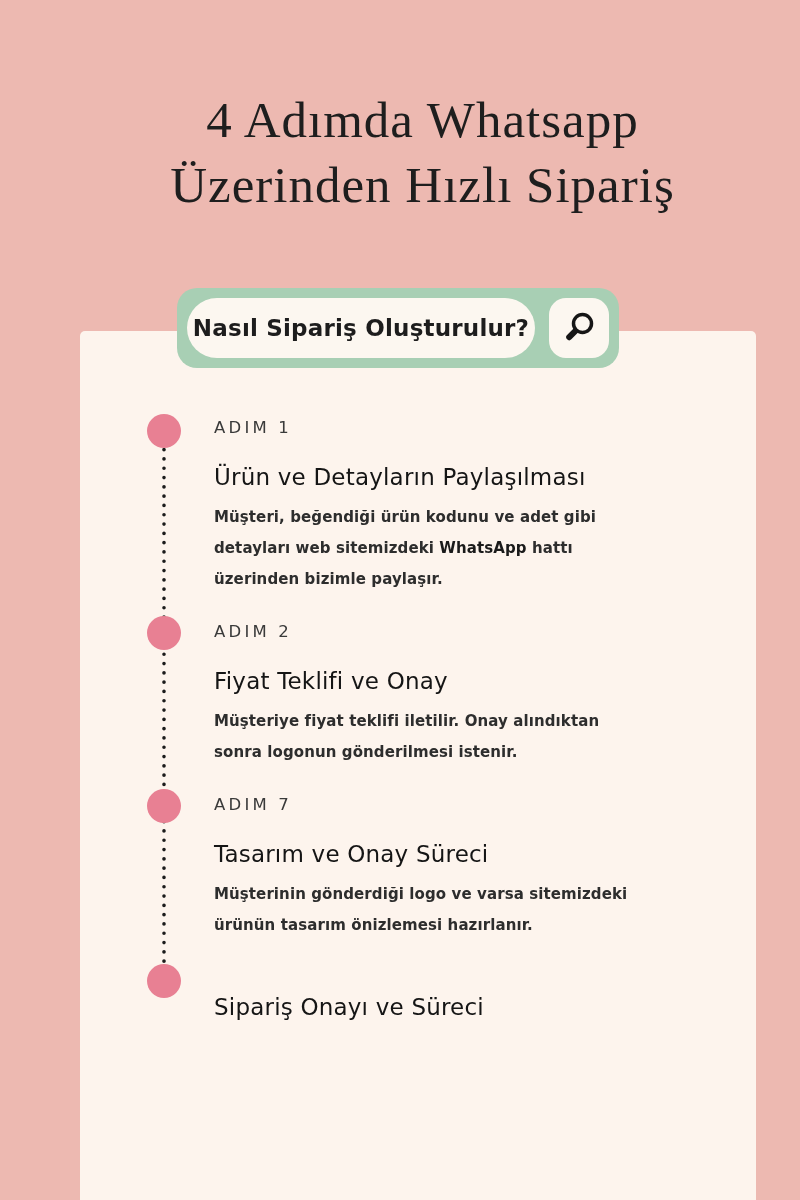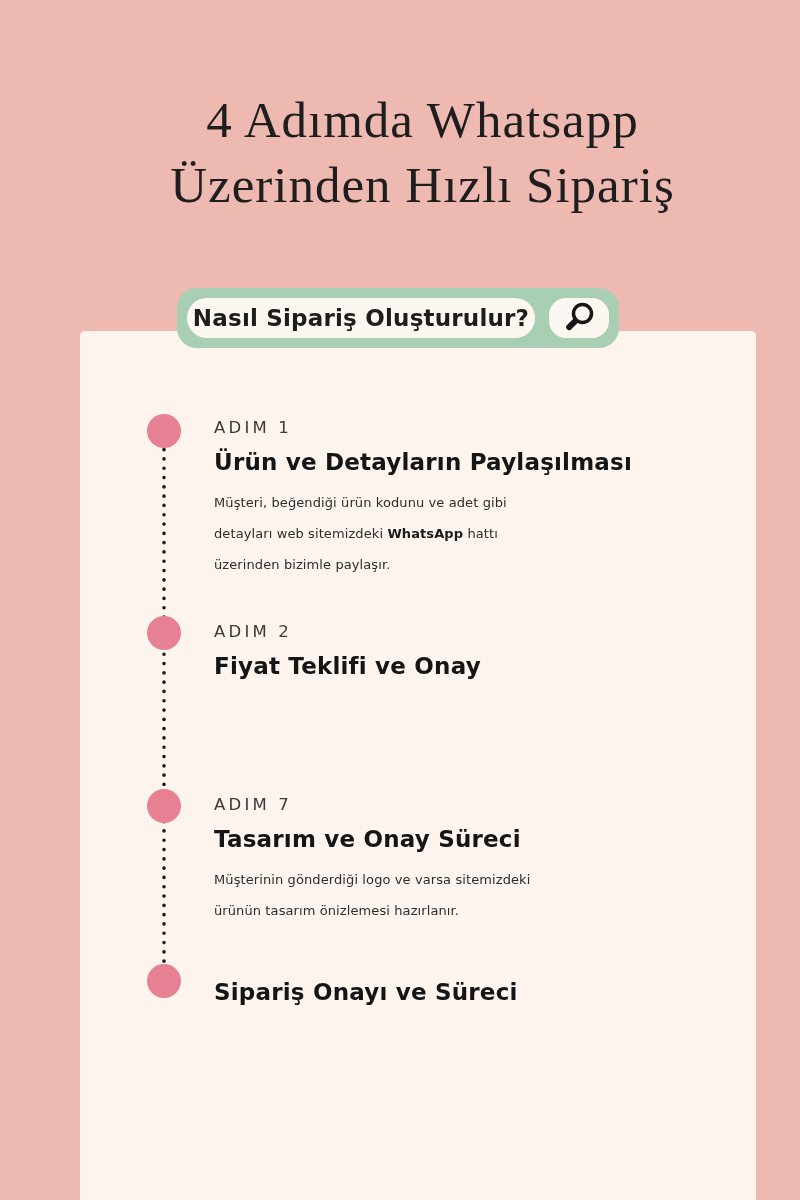--- a/index.html
+++ b/index.html
@@ -35,21 +35,21 @@
     width: 676px; height: 869px;
     background: #fdf4ed;
     border-radius: 5px 5px 0 0;
     z-index: 1;
   }
 
   
   .search-bar {
     position: absolute;
     left: 177px; top: 288px;
-    width: 442px; height: 60px;
+    width: 442px; height: 80px;
     background: #a8cfb4;
     border-radius: 20px;
     display: flex;
     align-items: stretch;
     gap: 14px;
     padding: 10px;
     z-index: 2;
   }
   .search-input {
     flex: 1;
@@ -105,35 +105,36 @@
   .step-3 { top: 464px; }
   .step-4 { top: 637px; }
 
   .step-label {
     font-size: 16.5px;
     line-height: 20px;
     letter-spacing: 3.2px;
     color: #3a3a3a;
   }
   .step-title {
-    margin-top: 9px;
+    margin-top: 24px;
     font-size: 23px;
     line-height: 30px;
-    font-weight: bold;
+    font-weight: normal;
     color: #151515;
     white-space: pre-line;
     letter-spacing: 0.2px;
   }
   .step-body {
     margin-top: 10px;
-    font-size: 13px;
+    font-size: 15px;
     line-height: 31px;
     color: #2d2d2d;
     white-space: pre-line;
     letter-spacing: 0.1px;
+    font-weight: bold;
   }
   .step-body b { color: #1a1a1a; }
 </style>
 </head>
 <body>
 
 <h1 class="page-title">4 Adımda Whatsapp
 Üzerinden Hızlı Sipariş</h1>
 
 <div class="search-bar">
@@ -163,20 +164,22 @@
     <div class="step-label">ADIM 1</div>
     <div class="step-title">Ürün ve Detayların Paylaşılması</div>
     <div class="step-body"><span>Müşteri, beğendiği ürün kodunu ve adet gibi
 detayları web sitemizdeki </span><b>WhatsApp</b><span> hattı
 üzerinden bizimle paylaşır.</span></div>
   </div>
 
   <div class="step step-2">
     <div class="step-label">ADIM 2</div>
     <div class="step-title">Fiyat Teklifi ve Onay</div>
+    <div class="step-body">Müşteriye fiyat teklifi iletilir. Onay alındıktan
+sonra logonun gönderilmesi istenir.</div>
   </div>
 
   <div class="step step-3">
     <div class="step-label">ADIM 7</div>
     <div class="step-title">Tasarım  ve Onay Süreci</div>
     <div class="step-body">Müşterinin gönderdiği logo ve varsa sitemizdeki
 ürünün tasarım önizlemesi hazırlanır.</div>
   </div>
 
   <div class="step step-4">

